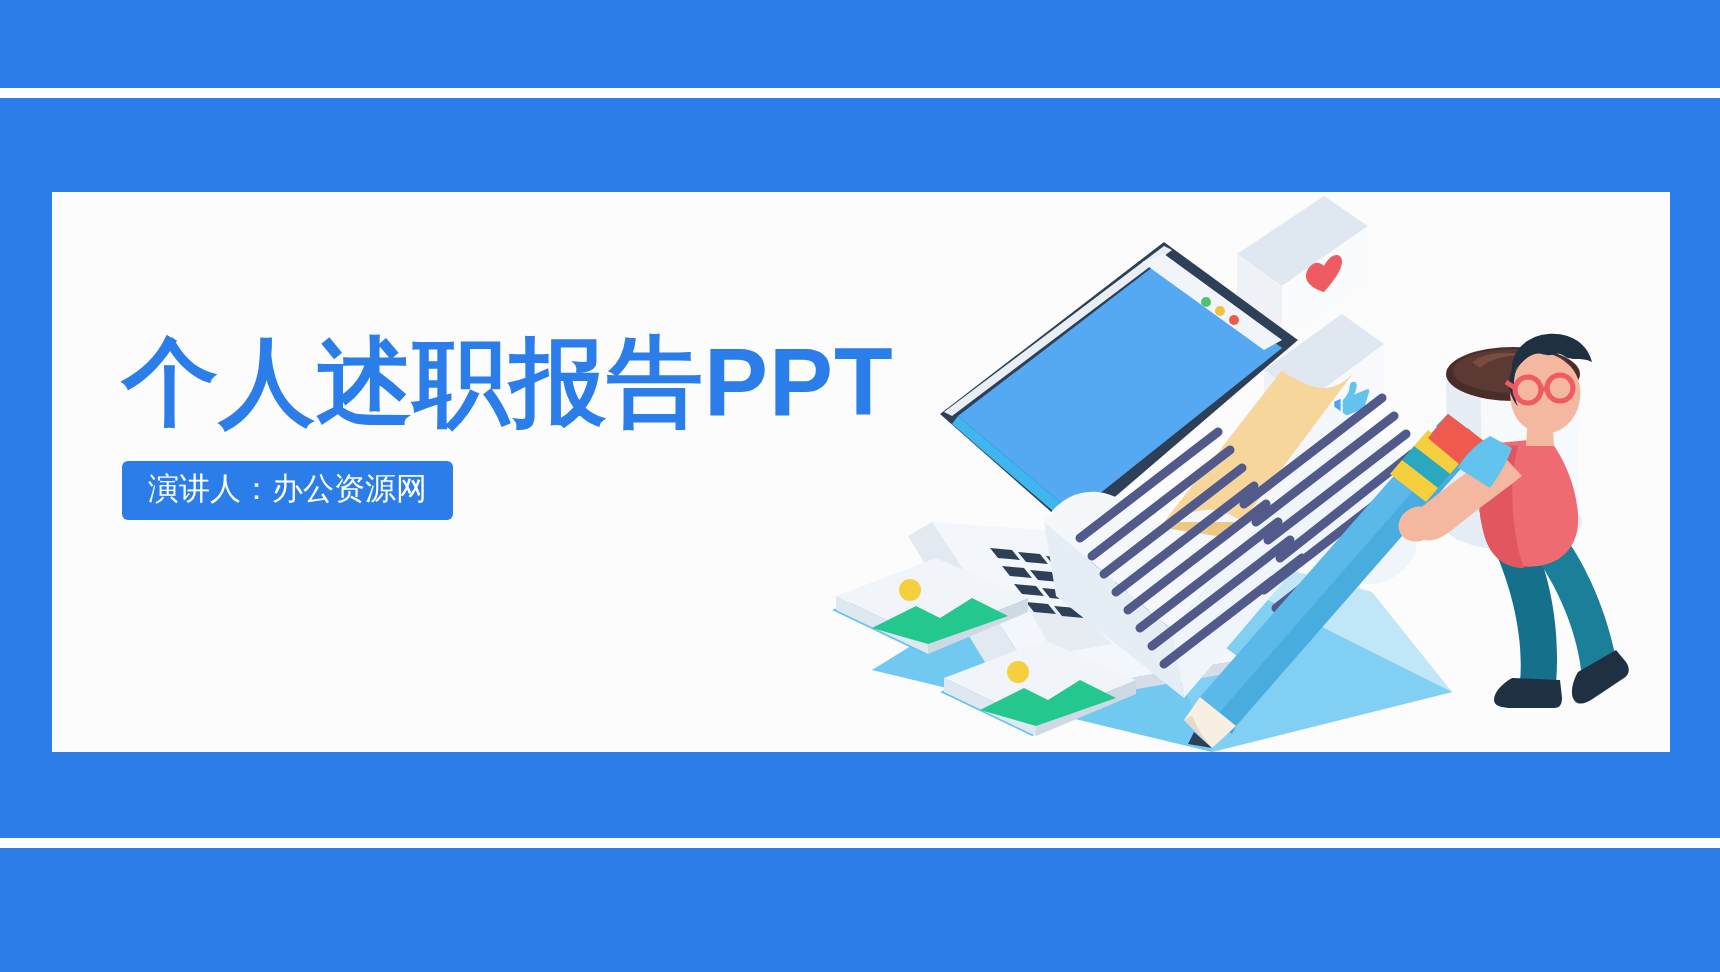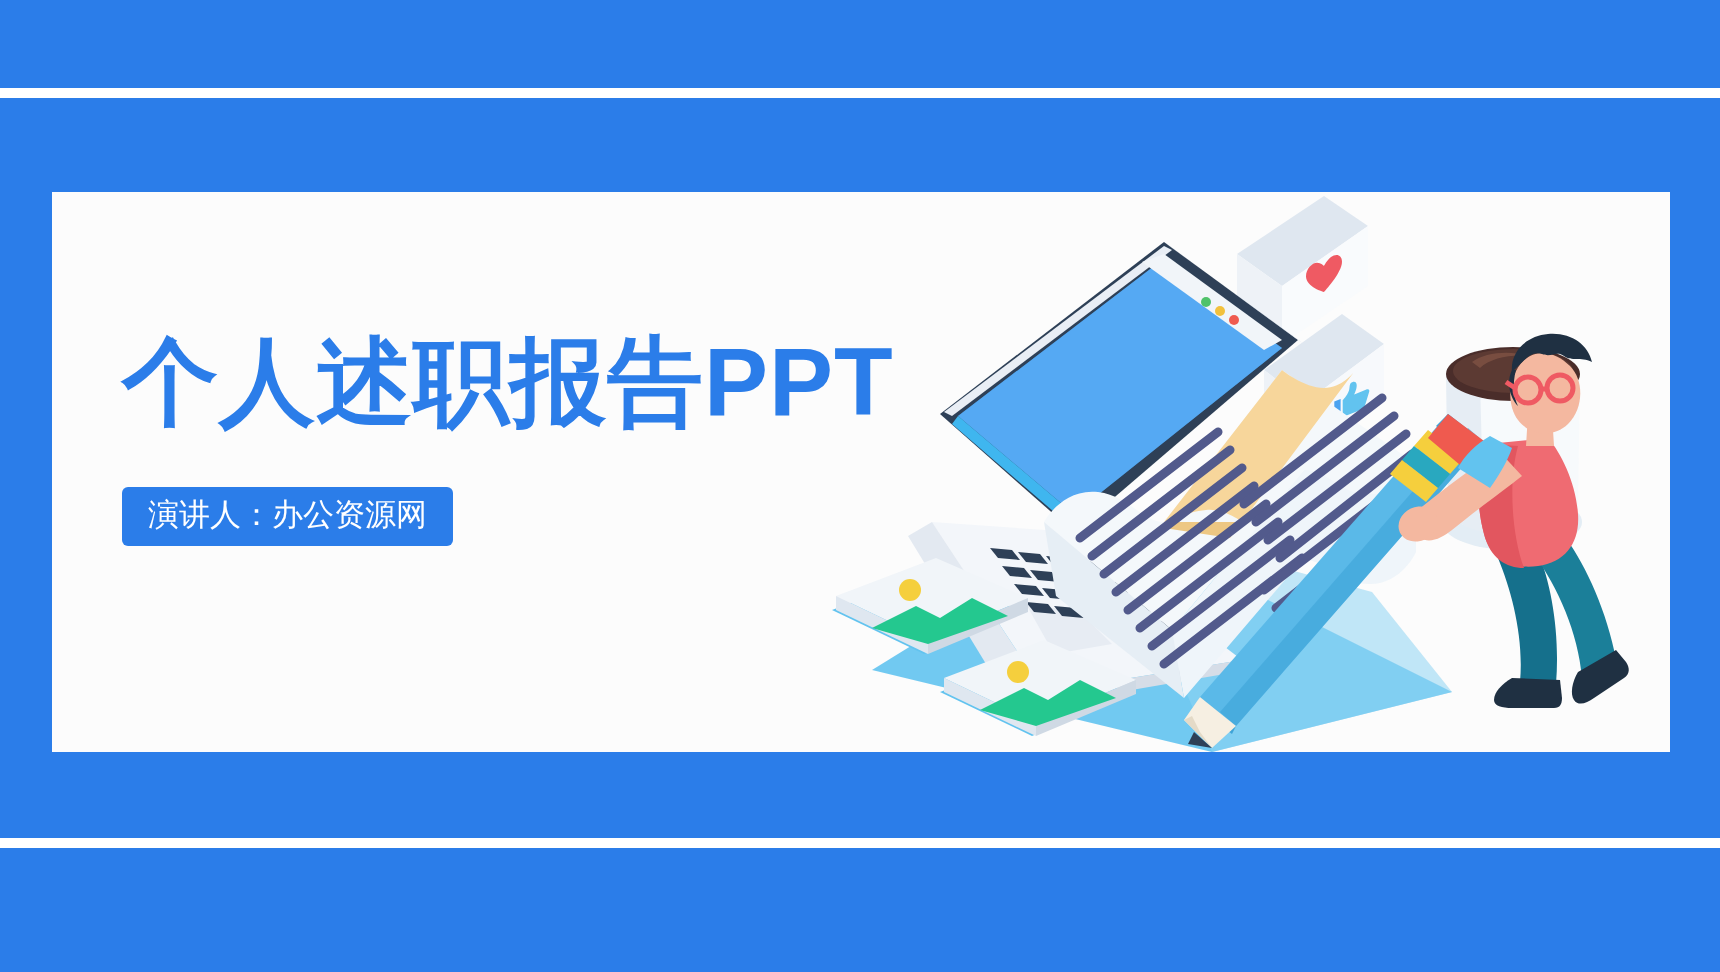--- a/index.html
+++ b/index.html
@@ -50,21 +50,21 @@
     margin: 0;
     font-size: 96px;
     line-height: 1.05;
     font-weight: 700;
     color: #2b7de9;
     letter-spacing: 1px;
     white-space: nowrap;
   }
   .subtitle-pill {
     display: inline-block;
-    margin-top: 54px;
+    margin-top: 28px;
     padding: 9px 26px 11px 26px;
     background: #2b7de9;
     color: #ffffff;
     font-size: 31px;
     line-height: 1.25;
     border-radius: 6px;
     white-space: nowrap;
   }
 
   

